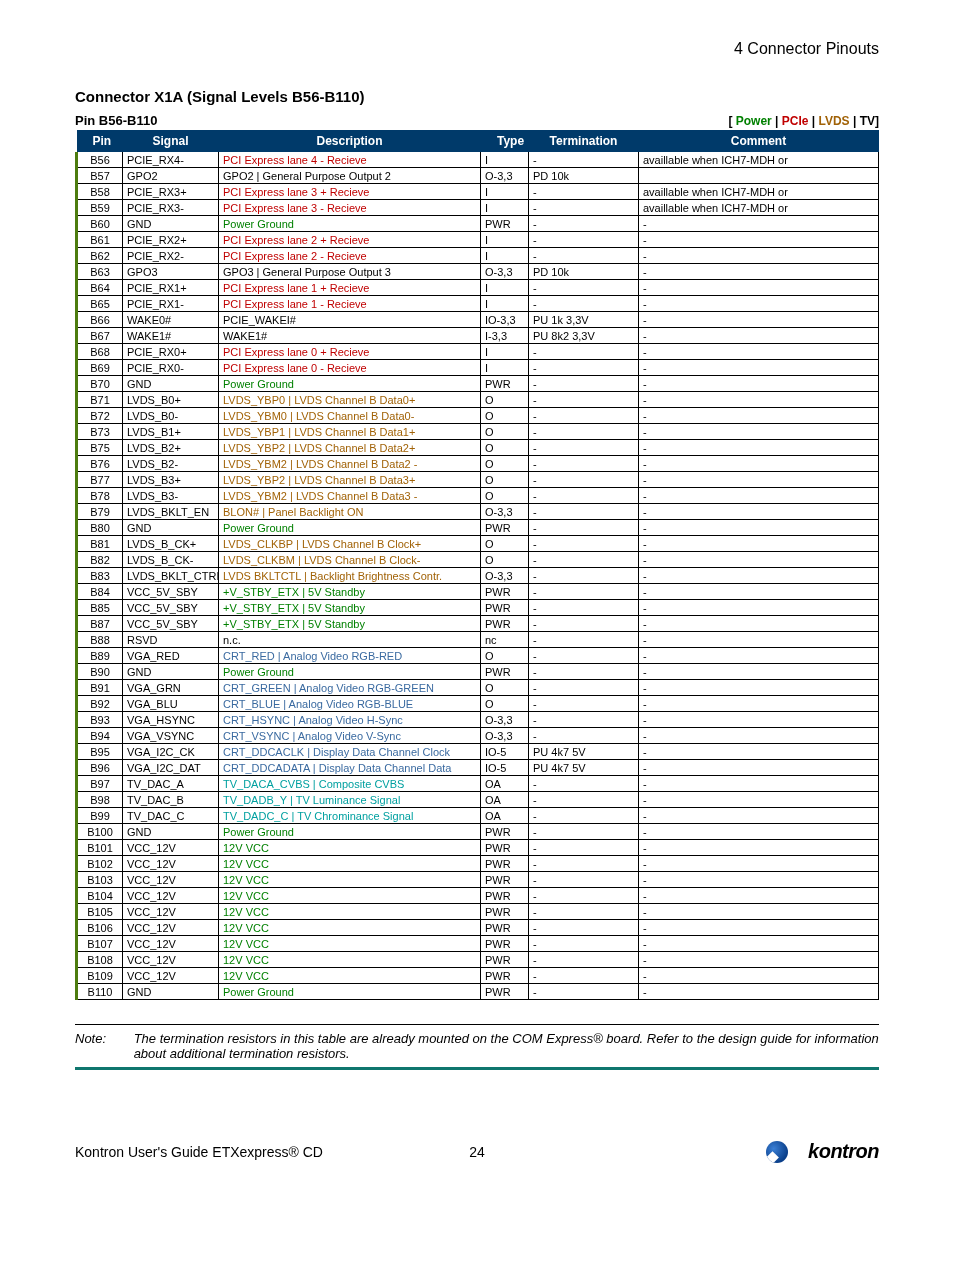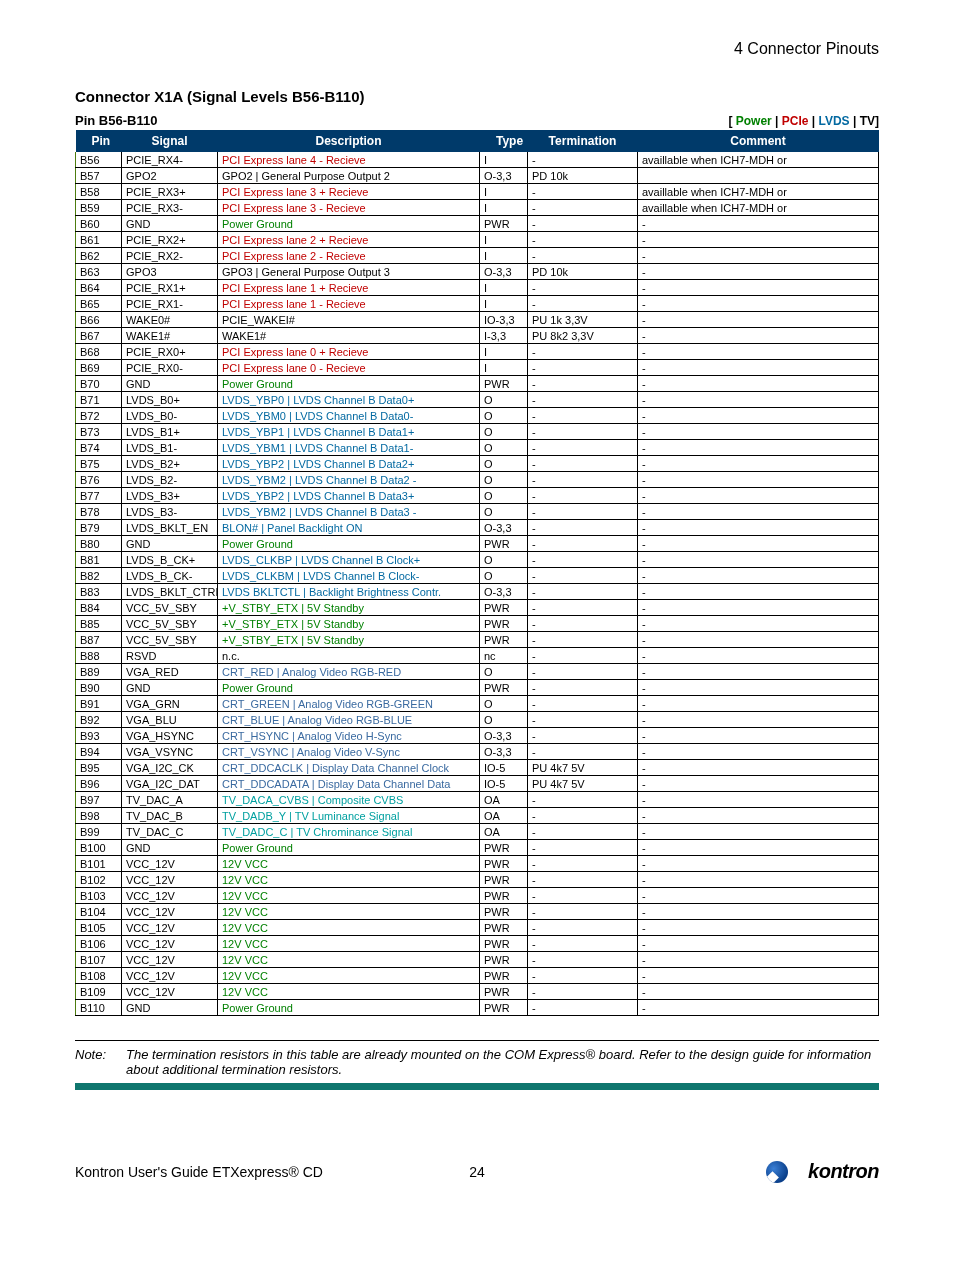--- a/index.html
+++ b/index.html
@@ -56,42 +56,42 @@
   }
   tbody td {
     border-bottom: 1px solid #000;
     border-right: 1px solid #000;
     padding: 1.5px 4px;
     vertical-align: top;
     overflow: hidden;
     white-space: nowrap;
     text-overflow: clip;
   }
-  tbody td:first-child { border-left: 1px solid #4d7c0f; }
+  tbody td:first-child { border-left: 3px solid #4d7c0f; text-align: center; }
   .col-pin { width: 46px; }
   .col-signal { width: 96px; }
   .col-desc { width: 262px; }
   .col-type { width: 48px; }
   .col-term { width: 110px; }
   .col-comment { width: auto; }
   .c-default { color: #000; }
   .c-power { color: #008000; }
   .c-pcie  { color: #c00000; }
-  .c-lvds  { color: #0369a1; }
+  .c-lvds  { color: #a16207; }
   .c-tv    { color: #00a0a0; }
   .c-vga   { color: #3a6aa0; }
   .note-block {
     margin-top: 24px;
     border-top: 1px solid #000;
-    border-bottom: 7px solid #0f766e;
+    border-bottom: 3px solid #0f766e;
     padding: 6px 0;
     display: flex;
     font-style: italic;
     font-size: 13px;
-    gap: 12px;
+    gap: 20px;
   }
   .note-label { width: 50px; }
   .footer {
     display: flex;
     justify-content: space-between;
     align-items: center;
     margin-top: 70px;
     font-size: 14px;
   }
   .footer-center { position:absolute; left:50%; transform:translateX(-50%); }
@@ -293,28 +293,20 @@
         </tr>
         <tr>
           <td class="c-default">B73</td>
           <td class="c-default">LVDS_B1+</td>
           <td class="c-lvds">LVDS_YBP1 | LVDS Channel B Data1+</td>
           <td class="c-default">O</td>
           <td class="c-default">-</td>
           <td class="c-default">-</td>
         </tr>
         <tr>
-          <td class="c-default">B74</td>
-          <td class="c-default">LVDS_B1-</td>
-          <td class="c-lvds">LVDS_YBM1 | LVDS Channel B Data1-</td>
-          <td class="c-default">O</td>
-          <td class="c-default">-</td>
-          <td class="c-default">-</td>
-        </tr>
-        <tr>
           <td class="c-default">B75</td>
           <td class="c-default">LVDS_B2+</td>
           <td class="c-lvds">LVDS_YBP2 | LVDS Channel B Data2+</td>
           <td class="c-default">O</td>
           <td class="c-default">-</td>
           <td class="c-default">-</td>
         </tr>
         <tr>
           <td class="c-default">B76</td>
           <td class="c-default">LVDS_B2-</td>

